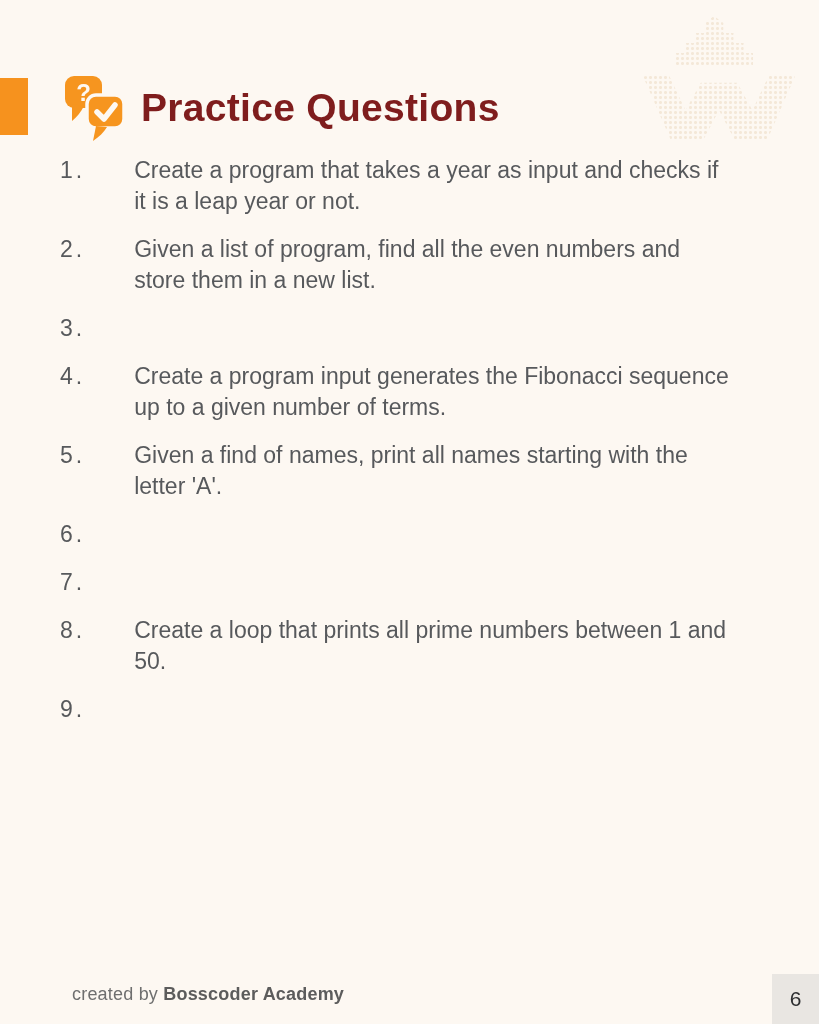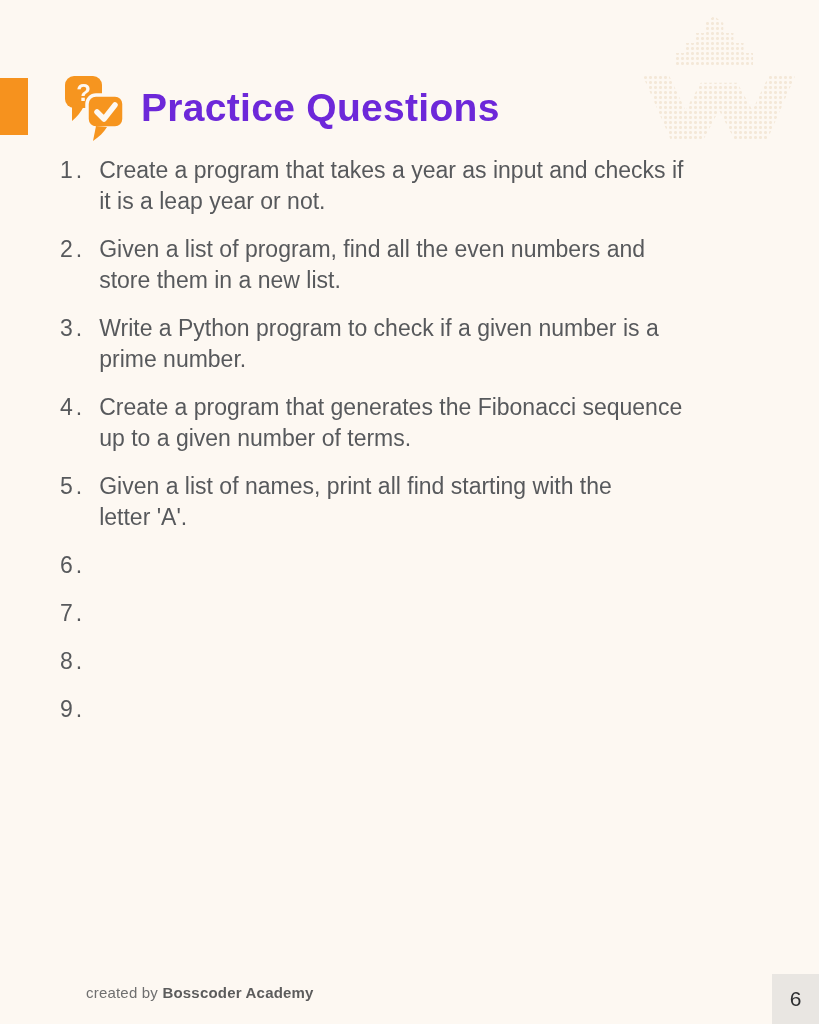--- a/index.html
+++ b/index.html
@@ -37,44 +37,44 @@
 
   
   .header {
     position: absolute; left: 62px; top: 74px;
     display: flex; align-items: center; gap: 15px;
   }
   .pq-icon { width: 64px; height: 68px; flex: none; }
   .page-title {
     margin: 0;
     font-size: 39px; font-weight: 700;
-    color: #6d28d9; letter-spacing: .3px;
+    color: #7f1d1d; letter-spacing: .3px;
     line-height: 1;
     padding-bottom: 6px;
   }
 
   
   .questions {
     position: absolute; left: 60px; top: 155px; width: 720px;
     margin: 0; padding: 0; list-style: none;
     font-size: 23px; line-height: 31px; color: #57595C;
   }
   .q-item { display: flex; margin-bottom: 17px; }
   .q-num {
     flex: none;
     letter-spacing: 3px;
     margin-right: 14px;
     white-space: pre;
   }
-  .q-text { white-space: pre-line; }
+  .q-text { white-space: pre-line; margin-left: 35px; }
 
   
   .credit {
-    position: absolute; left: 86px; top: 984px;
-    font-size: 15px; color: #6F6F6F; letter-spacing: .2px;
+    position: absolute; left: 72px; top: 984px;
+    font-size: 18px; color: #6F6F6F; letter-spacing: .2px;
   }
   .credit .brand { font-weight: 700; color: #5C5C5C; }
   .page-num {
     position: absolute; right: 0; bottom: 0;
     width: 47px; height: 50px;
     background: #E9E6E2;
     display: flex; align-items: center; justify-content: center;
     font-size: 21px; color: #2E2F31;
   }
 </style>
@@ -116,41 +116,41 @@
         <span class="q-text">Create a program that takes a year as input and checks if
 it is a leap year or not.</span>
       </li>
       <li class="q-item">
         <span class="q-num">2.</span>
         <span class="q-text">Given a list of program, find all the even numbers and
 store them in a new list.</span>
       </li>
       <li class="q-item">
         <span class="q-num">3.</span>
-        <span class="q-text">Write a Python program to check if a given number is a
-prime number.</span>
       </li>
       <li class="q-item">
         <span class="q-num">4.</span>
-        <span class="q-text">Create a program that generates the Fibonacci sequence
+        <span class="q-text">Create a program input generates the Fibonacci sequence
 up to a given number of terms.</span>
       </li>
       <li class="q-item">
         <span class="q-num">5.</span>
-        <span class="q-text">Given a list of names, print all find starting with the
+        <span class="q-text">Given a find of names, print all names starting with the
 letter 'A'.</span>
       </li>
       <li class="q-item">
         <span class="q-num">6.</span>
       </li>
       <li class="q-item">
         <span class="q-num">7.</span>
       </li>
       <li class="q-item">
         <span class="q-num">8.</span>
+        <span class="q-text">Create a loop that prints all prime numbers between 1 and
+50.</span>
       </li>
       <li class="q-item">
         <span class="q-num">9.</span>
       </li>
     </ol>
 
   <div class="credit">
     <span>created by </span><span class="brand">Bosscoder Academy</span>
   </div>
 

